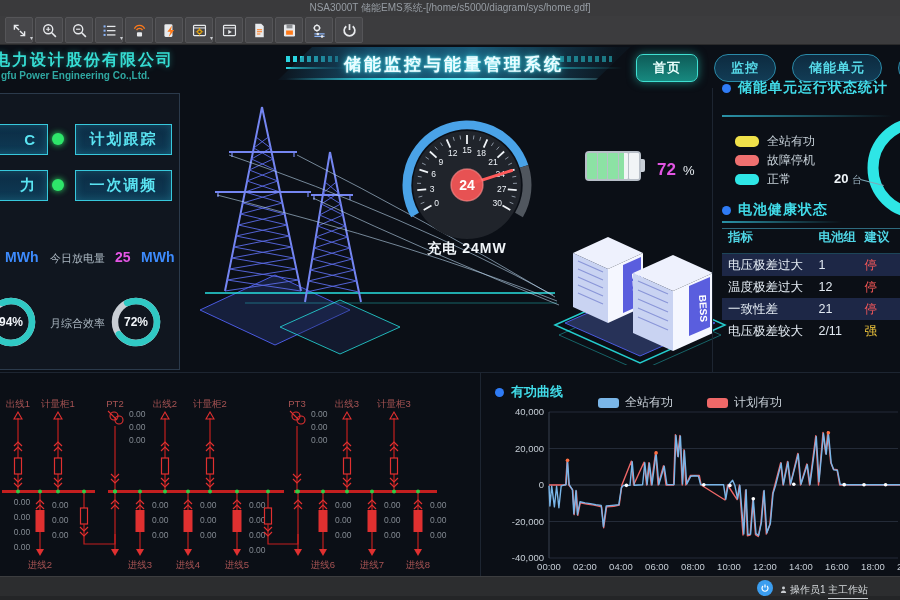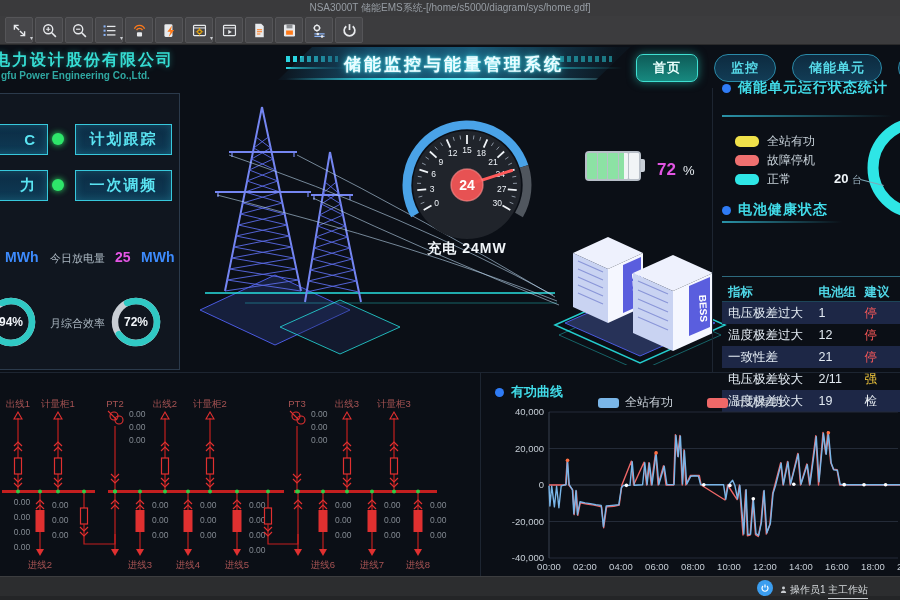--- a/index.html
+++ b/index.html
@@ -64,22 +64,22 @@
   .sec .bdot{width:9px;height:9px;border-radius:50%;background:#2f7bf5;}
   .sec .stitle{font-size:14px;font-weight:bold;color:#41dbe8;letter-spacing:1px;}
   .sec-underline{position:absolute;height:2px;background:linear-gradient(90deg,#2a93a8,rgba(42,147,168,0));}
   .legend-item{position:absolute;display:flex;align-items:center;gap:8px;}
   .legend-swatch{width:24px;height:11px;border-radius:5px;}
   .legend-text{font-size:12px;color:#c8d2da;}
   .donut-label{position:absolute;left:834px;top:171px;font-size:13px;font-weight:bold;color:#f0f5f9;}
   .donut-label .unit{font-size:10px;font-weight:normal;color:#9fb6c4;}
   .donut-line{position:absolute;left:860px;top:182px;width:24px;height:1px;background:#7ea8b8;transform:rotate(14deg);}
   .tbl{position:absolute;left:722px;top:228px;width:178px;font-size:12.5px;}
-  .tbl-hrow{display:flex;height:24px;align-items:flex-end;color:#4fd6e6;font-weight:bold;
-    border-top:1px solid #2e6a7e;border-bottom:1px solid #1d4558;margin-top:48px;}
+  .tbl-hrow{display:flex;height:24px;align-items:flex-start;color:#4fd6e6;font-weight:bold;
+    border-top:1px solid #2e6a7e;border-bottom:1px solid #1d4558;}
   .tbl-row{display:flex;height:22px;align-items:center;color:#e2eaf2;}
   .tbl-row.alt{background:#1d2746;}
   .c1{width:108px;padding-left:6px;box-sizing:border-box;}
   .c2{width:52px;}
   .c3{width:40px;}
   
   .chart-title-wrap{position:absolute;left:495px;top:383px;display:flex;align-items:center;gap:7px;}
   .chart-legend{position:absolute;left:480px;top:394px;width:420px;display:flex;justify-content:center;gap:34px;}
   .cl-item{display:flex;align-items:center;gap:6px;font-size:12px;color:#cdd5dd;}
   .cl-swatch{width:21px;height:10px;border-radius:3px;}
@@ -389,25 +389,20 @@
       </div>
       <div class="tbl-row alt">
         <div class="c1">一致性差</div>
         <div class="c2">21</div>
         <div class="c3" style="color: rgb(255, 90, 90);">停</div>
       </div>
       <div class="tbl-row">
         <div class="c1">电压极差较大</div>
         <div class="c2">2/11</div>
         <div class="c3" style="color: rgb(255, 210, 63);">强</div>
-      </div>
-      <div class="tbl-row alt">
-        <div class="c1">温度极差较大</div>
-        <div class="c2">19</div>
-        <div class="c3" style="color: rgb(232, 237, 242);">检</div>
       </div>
     </div>
 
   <div class="vdiv" style="left:0;top:372px;width:900px;height:1px"></div>
   <div class="vdiv" style="left:480px;top:372px;width:1px;height:204px"></div>
   <svg id="sld" style="position:absolute;left:0;top:374px" width="480" height="201">
       <rect x="2" y="116" width="93" height="3" fill="#c41f1f"></rect>
       <rect x="108" y="116" width="176" height="3" fill="#c41f1f"></rect>
       <rect x="294" y="116" width="143" height="3" fill="#c41f1f"></rect>
       <text x="18" y="33" font-size="9.5" fill="#a85454" text-anchor="middle">出线1</text>

